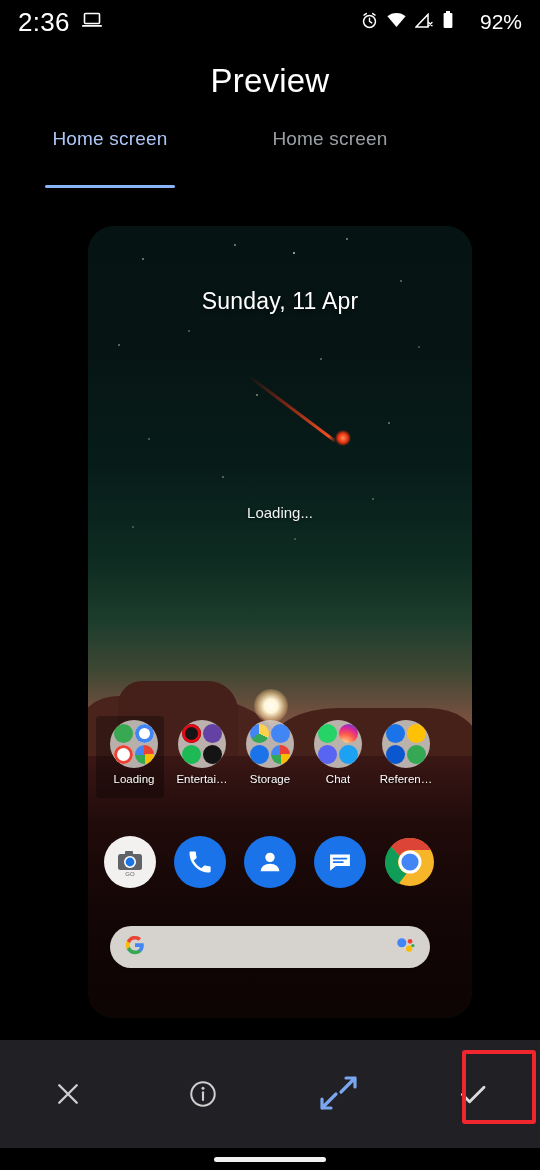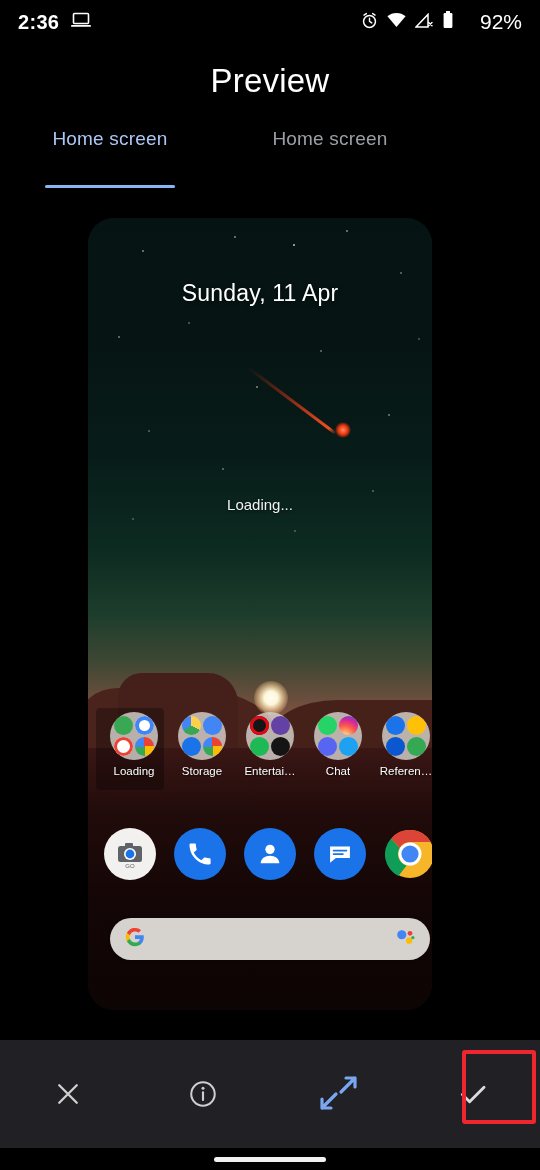--- a/index.html
+++ b/index.html
@@ -10,21 +10,21 @@
     position:relative;
   }
 
   
   .statusbar{
     position:absolute; top:0; left:0; width:540px; height:44px;
     display:flex; align-items:center; justify-content:space-between;
     padding:0 18px; color:#fff;
   }
   .sb-left{ display:flex; align-items:center; gap:12px; }
-  .sb-time{ font-size:20px; font-weight:700; letter-spacing:.3px; }
+  .sb-time{ font-size:26px; font-weight:400; letter-spacing:.3px; }
   .sb-right{ display:flex; align-items:center; gap:9px; }
   .sb-pct{ font-size:21px; font-weight:500; margin-left:17px; }
 
   
   .page-title{
     position:absolute; top:62px; left:0; width:540px;
     text-align:center; color:#fff;
     font-size:33px; font-weight:500; letter-spacing:.2px;
   }
 
@@ -41,22 +41,22 @@
   .tab-label{ font-size:19px; font-weight:500; letter-spacing:.2px; }
   .tab.active .tab-label{ color:#aec6f5; }
   .tab.inactive .tab-label{ color:#9aa0a6; }
   .tab-underline{
     position:absolute; bottom:0; width:130px; height:3px;
     background:#8ab4f8; border-radius:2px;
   }
 
   
   .preview-card{
-    position:absolute; left:88px; top:218px;
-    width:344px; height:792px;
+    position:absolute; left:88px; top:226px;
+    width:384px; height:792px;
     border-radius:26px; overflow:hidden;
     background:#06100f;
   }
   
   .wallpaper{
     position:absolute; inset:0;
     background:
       linear-gradient(180deg,
         #061313 0%,
         #061514 16%,
@@ -290,36 +290,36 @@
         <span class="mini" style="background:#38a852"></span>
         <span class="mini" style="background:#fff;box-shadow:inset 0 0 0 4px #4285f4"></span>
         <span class="mini" style="background:#fff;box-shadow:inset 0 0 0 3px #ea4335"></span>
         <span class="mini" style="background:conic-gradient(#ea4335 0 25%,#fbbc05 0 50%,#34a853 0 75%,#4285f4 0)"></span>
       </div>
       <span class="folder-label">Loading</span>
     </div>
 
     <div class="folder">
       <div class="folder-icon">
+        <span class="mini" style="background:#151515;box-shadow:inset 0 0 0 3px #e50914"></span>
+        <span class="mini" style="background:#6441a5"></span>
+        <span class="mini" style="background:#1db954"></span>
+        <span class="mini" style="background:#141414"></span>
+      </div>
+      <span class="folder-label">Entertai…</span>
+    </div>
+
+    <div class="folder">
+      <div class="folder-icon">
         <span class="mini" style="background:conic-gradient(#ffd04b 0 33%,#34a853 0 66%,#4285f4 0)"></span>
         <span class="mini" style="background:#4285f4"></span>
         <span class="mini" style="background:#1a73e8"></span>
         <span class="mini" style="background:conic-gradient(#ea4335 0 25%,#fbbc05 0 50%,#34a853 0 75%,#4285f4 0)"></span>
       </div>
       <span class="folder-label">Storage</span>
-    </div>
-
-    <div class="folder">
-      <div class="folder-icon">
-        <span class="mini" style="background:#151515;box-shadow:inset 0 0 0 3px #e50914"></span>
-        <span class="mini" style="background:#6441a5"></span>
-        <span class="mini" style="background:#1db954"></span>
-        <span class="mini" style="background:#141414"></span>
-      </div>
-      <span class="folder-label">Entertai…</span>
     </div>
 
     <div class="folder">
       <div class="folder-icon">
         <span class="mini" style="background:#25d366"></span>
         <span class="mini" style="background:radial-gradient(circle at 30% 110%,#fdf497,#fd5949 45%,#d6249f 70%,#285aeb)"></span>
         <span class="mini" style="background:#5865f2"></span>
         <span class="mini" style="background:#1da1f2"></span>
       </div>
       <span class="folder-label">Chat</span>

